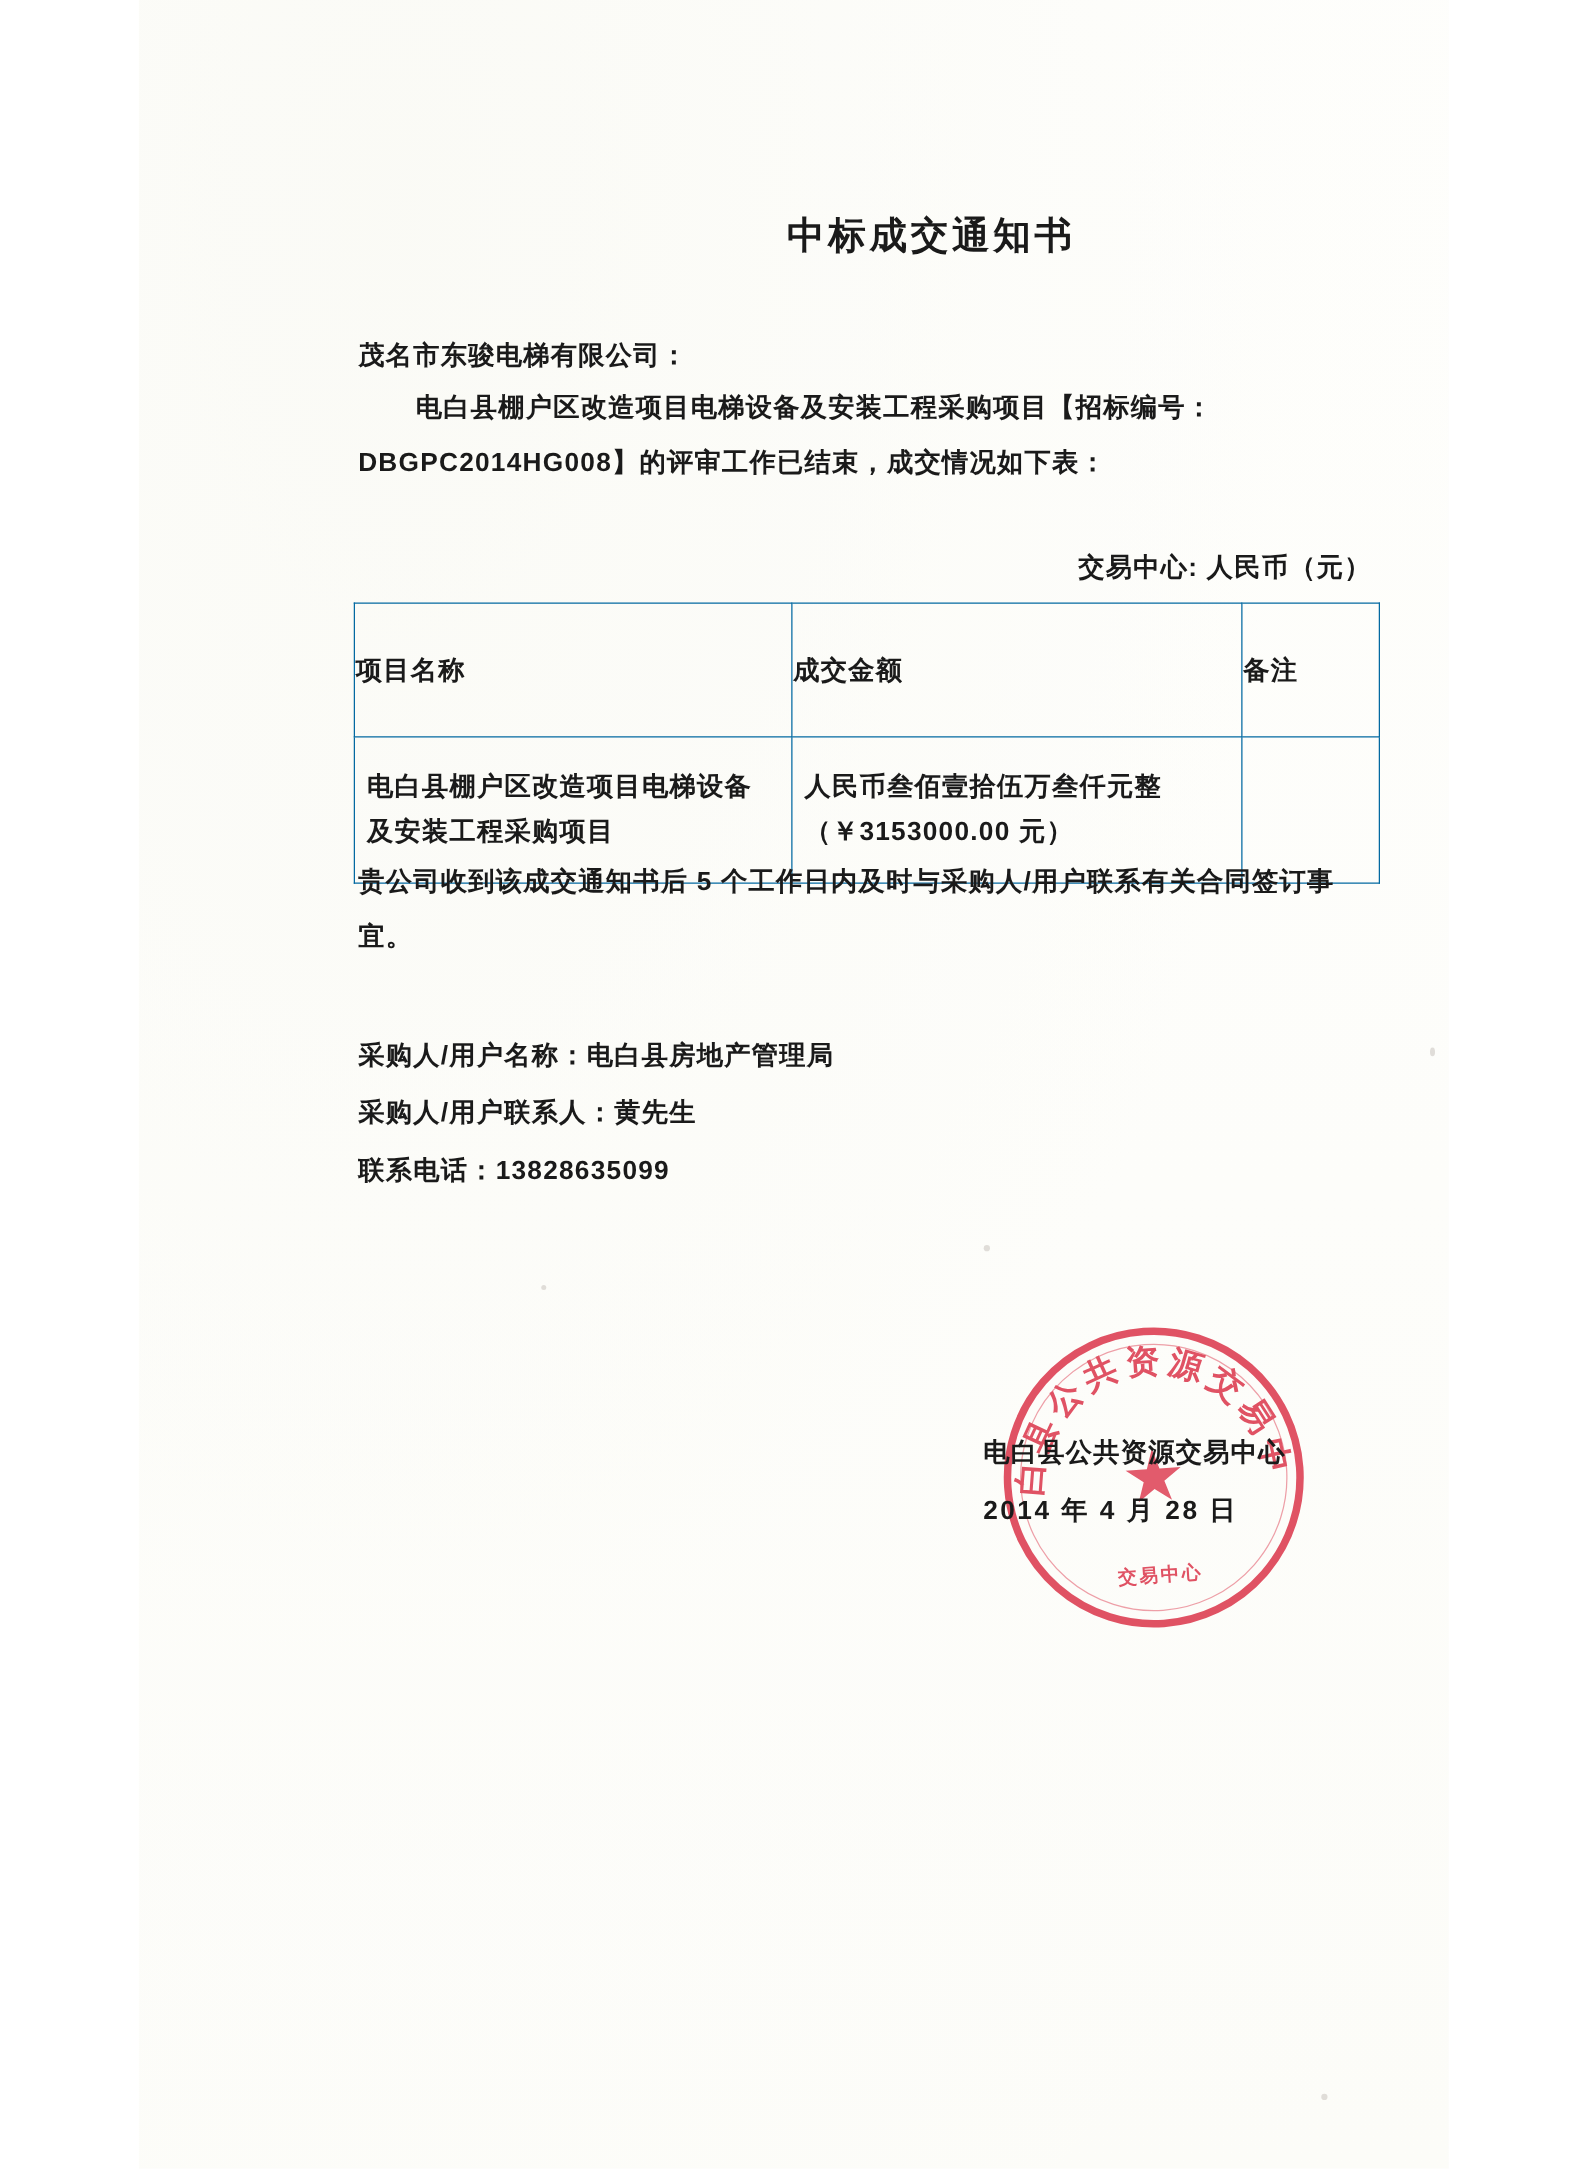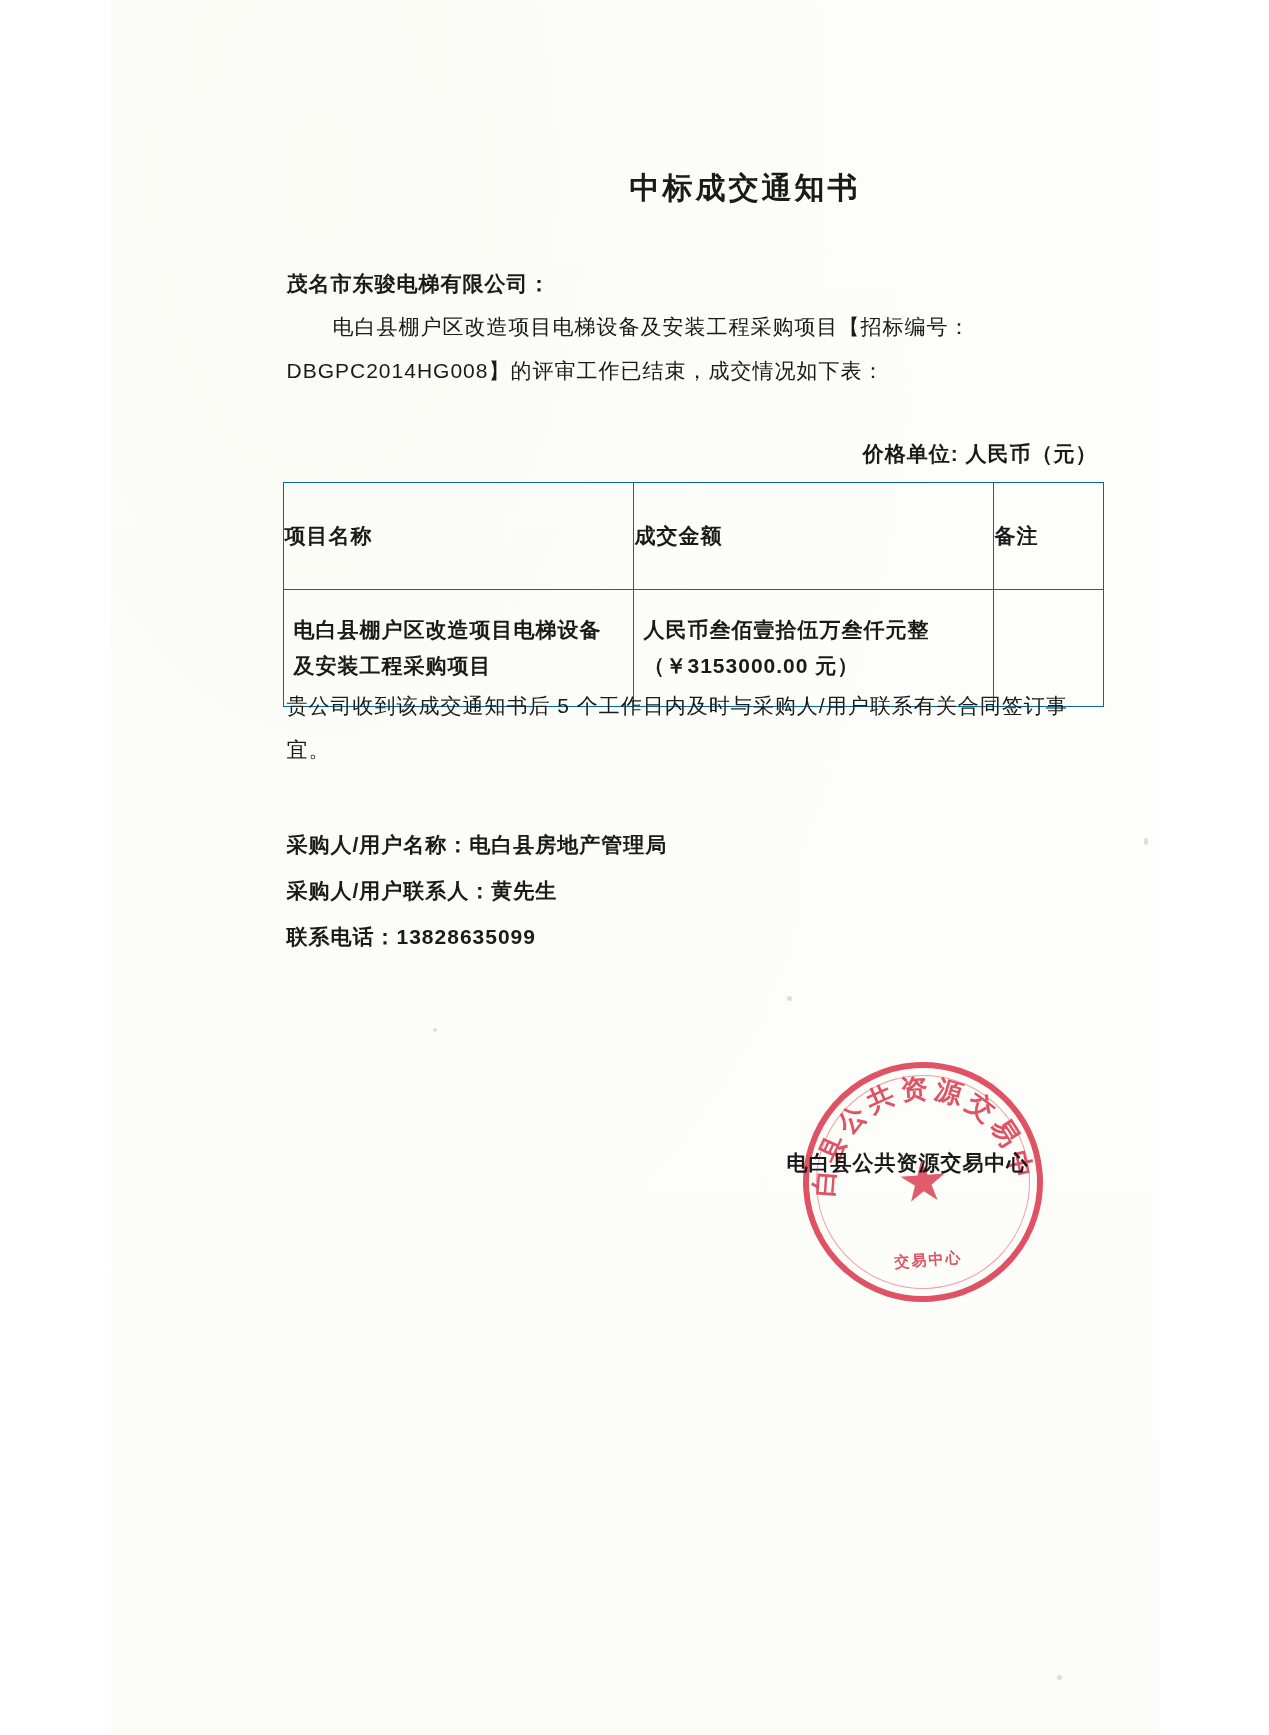--- a/index.html
+++ b/index.html
@@ -54,21 +54,21 @@
     top: 250px;
     font-size: 21px;
     font-weight: bold;
     font-family: "Liberation Sans", "DejaVu Sans", sans-serif;
     letter-spacing: 1px;
     margin-top: 20px;
   }
   .para {
     position: absolute;
     font-size: 21px;
-    font-weight: normal;
+    font-weight: bold;
     font-family: "Liberation Sans", "DejaVu Sans", sans-serif;
     letter-spacing: 1px;
     line-height: 44px;
   }
   .para-body-1 {
     left: 176px;
     top: 305px;
     width: 830px;
     text-indent: 46px;
   }
@@ -208,21 +208,21 @@
 
 <div id="page">
   <div class="content">
 
     <div class="doc-title">中标成交通知书</div>
 
     <div class="addressee">茂名市东骏电梯有限公司：</div>
 
     <div class="para para-body-1">电白县棚户区改造项目电梯设备及安装工程采购项目【招标编号：DBGPC2014HG008】的评审工作已结束，成交情况如下表：</div>
 
-    <div class="price-unit">价格单位: 人民币（元）</div>
+    <div class="price-unit">交易中心: 人民币（元）</div>
 
     <table class="award">
       <colgroup>
         <col class="col-name">
         <col class="col-amount">
         <col class="col-remark">
       </colgroup>
       <tbody>
         <tr class="head">
           <td>项目名称</td>
@@ -257,20 +257,21 @@
         <text>
           <textPath href="#arcpath" startOffset="50%" text-anchor="middle">电白县公共资源交易中心</textPath>
         </text>
       </svg>
       <div class="star"></div>
       <div class="bottom-text">交易中心</div>
     </div>
 
     <div class="signature">
       <div>电白县公共资源交易中心</div>
+      <div class="date">2014 年 4 月 28 日</div>
     </div>
 
     <div class="speck" style="left:1033px; top:838px; width:4px; height:7px;"></div>
     <div class="speck" style="left:676px; top:996px; width:5px; height:5px;"></div>
     <div class="speck" style="left:322px; top:1028px; width:4px; height:4px;"></div>
     <div class="speck" style="left:946px; top:1675px; width:5px; height:5px;"></div>
   </div>
 </div>
 
 </body></html>

